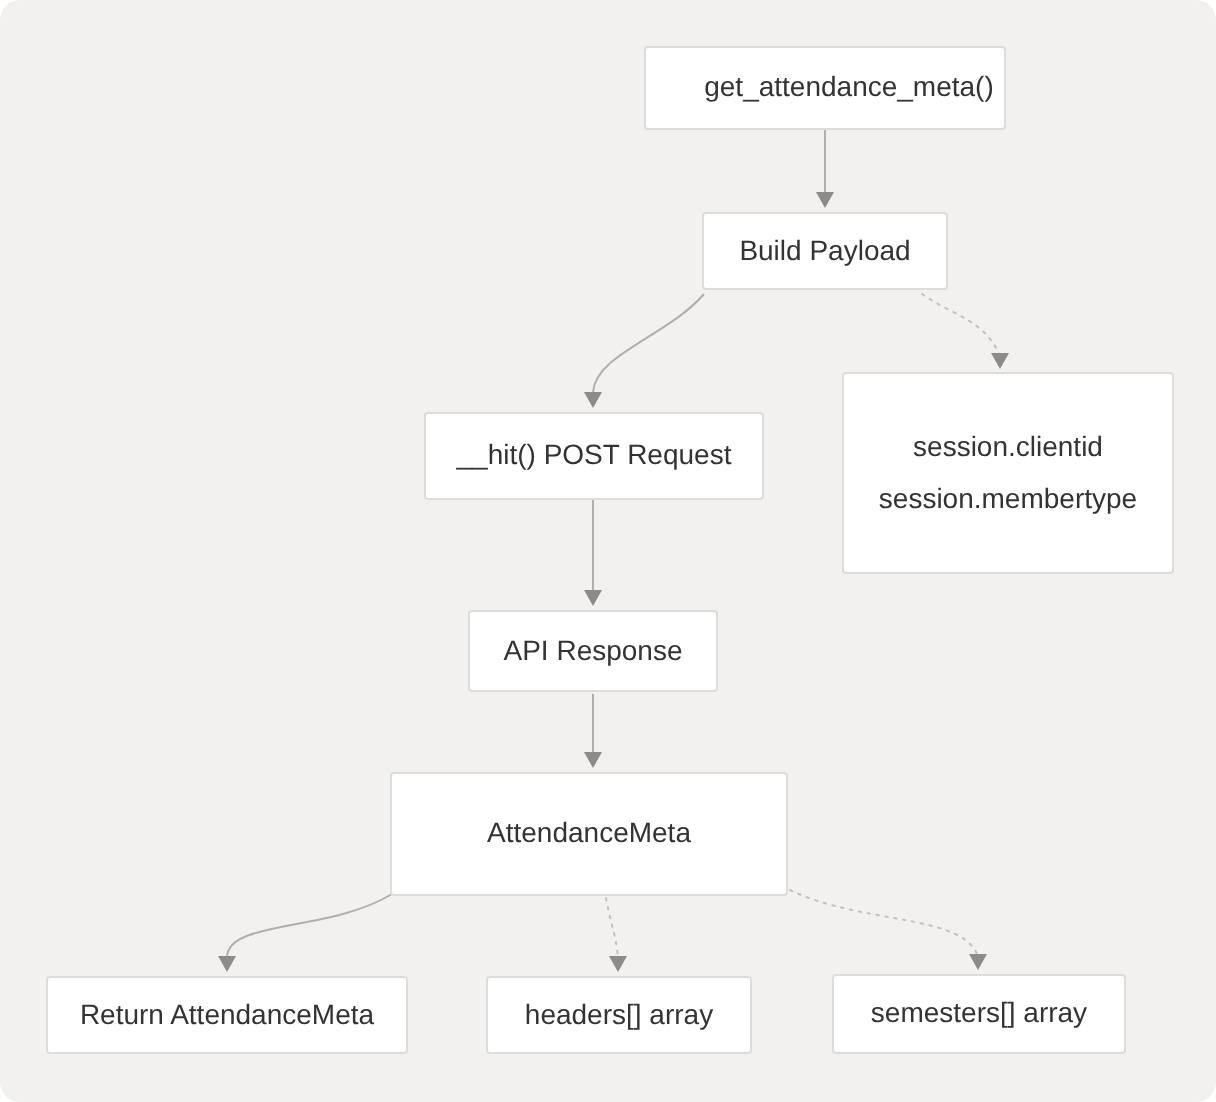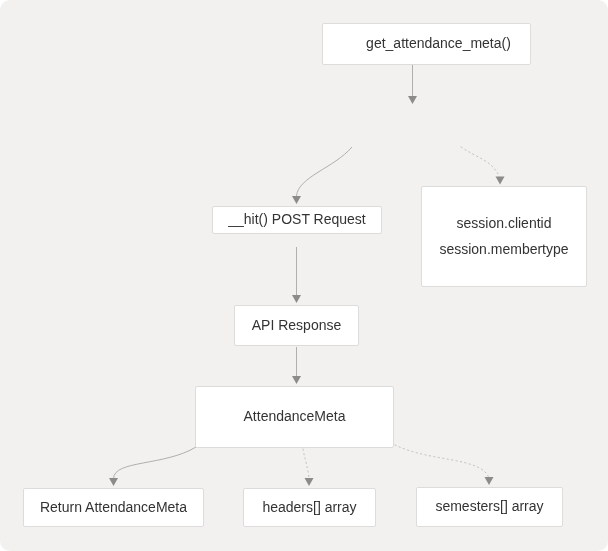--- a/index.html
+++ b/index.html
@@ -85,26 +85,29 @@
       <path class="edge-line dotted" d="M 303 449 C 305 460 308 468 309 478.5"></path>
       <polygon class="arrowhead" points="304.5,478 313.5,478 309,486"></polygon>
     </g>
 
     <g>
       <path class="edge-line dotted" d="M 395 445 C 430 462 480 457 488.5 477"></path>
       <polygon class="arrowhead" points="484.5,477 493.5,477 489,485"></polygon>
     </g>
   </svg>
 
-  <div class="node" style="left:322px;top:23px;width:209px;height:42px;padding-left:24px;">
+  <div class="node" style="left:322px;top:23px;width:181px;height:42px;padding-left:24px;">
     <span>get_attendance_meta()</span>
   </div>
 
+  <div class="node" style="left:351px;top:106px;width:123px;height:39px;">
+    <span>Build Payload</span>
+  </div>
 
-  <div class="node" style="left:212px;top:206px;width:170px;height:28px;">
+  <div class="node" style="left:212px;top:206px;width:170px;height:44px;">
     <span>__hit() POST Request</span>
   </div>
 
   <div class="node" style="left:421px;top:186px;width:166px;height:101px;">
     <span>session.clientid</span>
     <span>session.membertype</span>
   </div>
 
   <div class="node" style="left:234px;top:305px;width:125px;height:41px;">
     <span>API Response</span>

